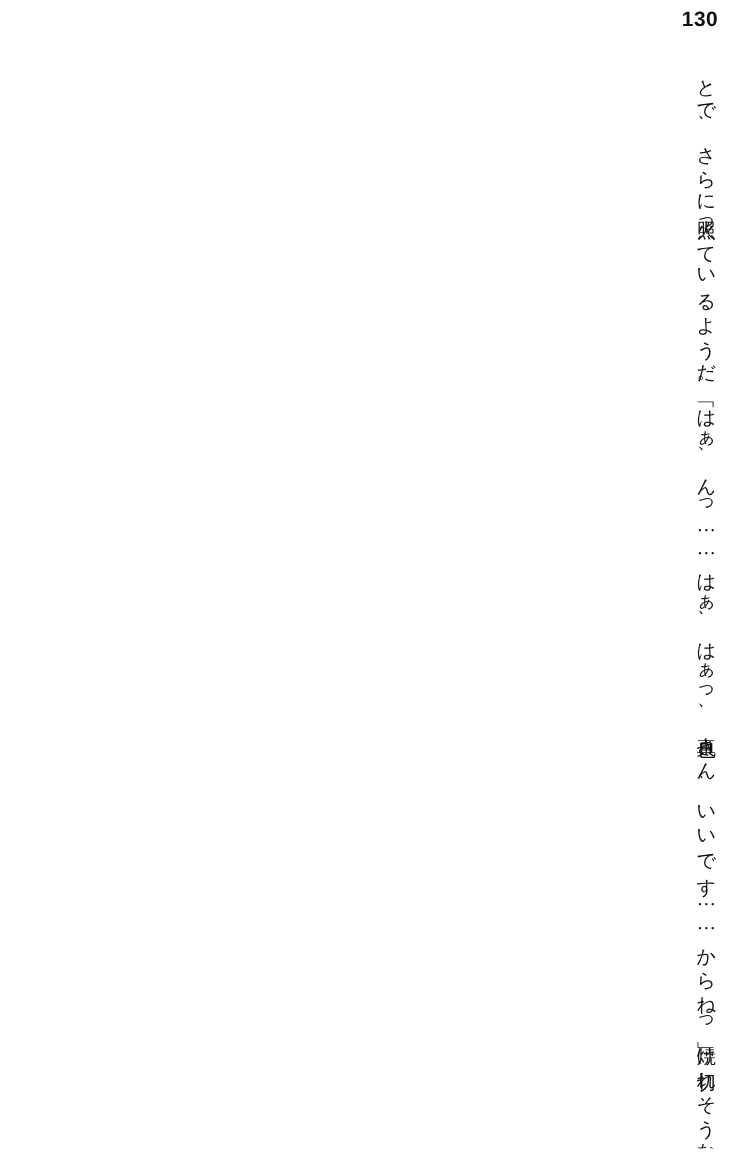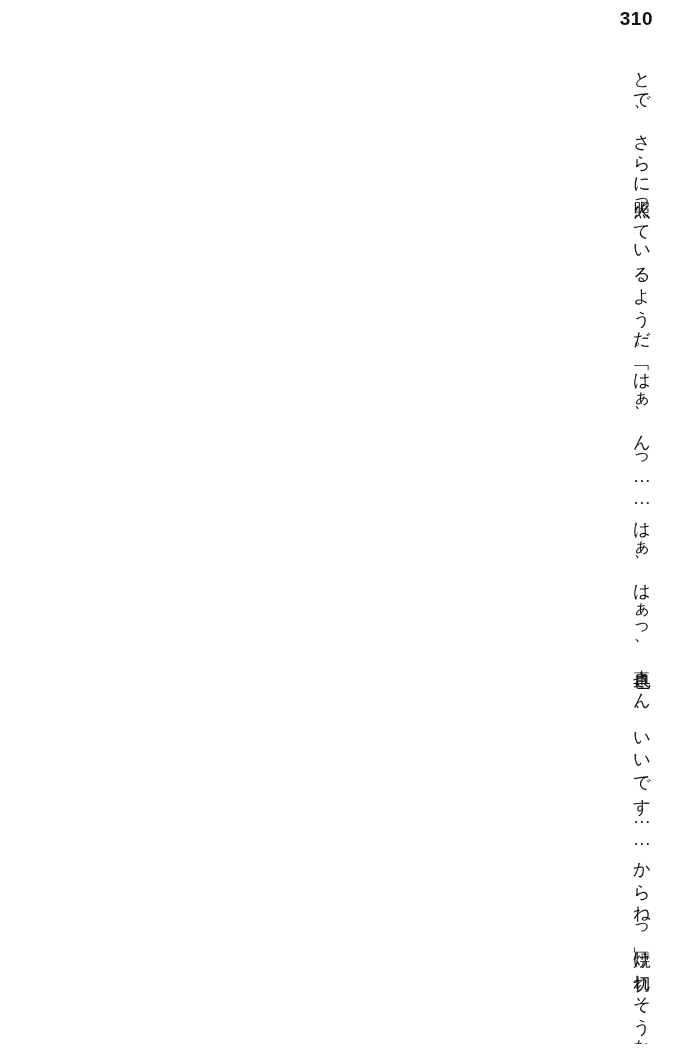--- a/index.html
+++ b/index.html
@@ -59,19 +59,19 @@
     color: #111111;
   }
   .line.indent {
     padding-top: 18px;
   }
 </style>
 </head>
 <body>
 
 <div class="page">
-  <div class="page-number">310</div>
+  <div class="page-number">130</div>
   <div class="text-body">
       <div class="line indent">とで、さらに火照っているようだ。</div>
       <div class="line">「はぁ、んっ……はぁ、はぁっ、真也さん、いいです……からねっ」</div>
       <div class="line">焼け切れそうなほど激しく、琴音が手を動かす。でもそれは全て快感に繋がって──。</div>
     </div>
 </div>
 
 </body></html>

